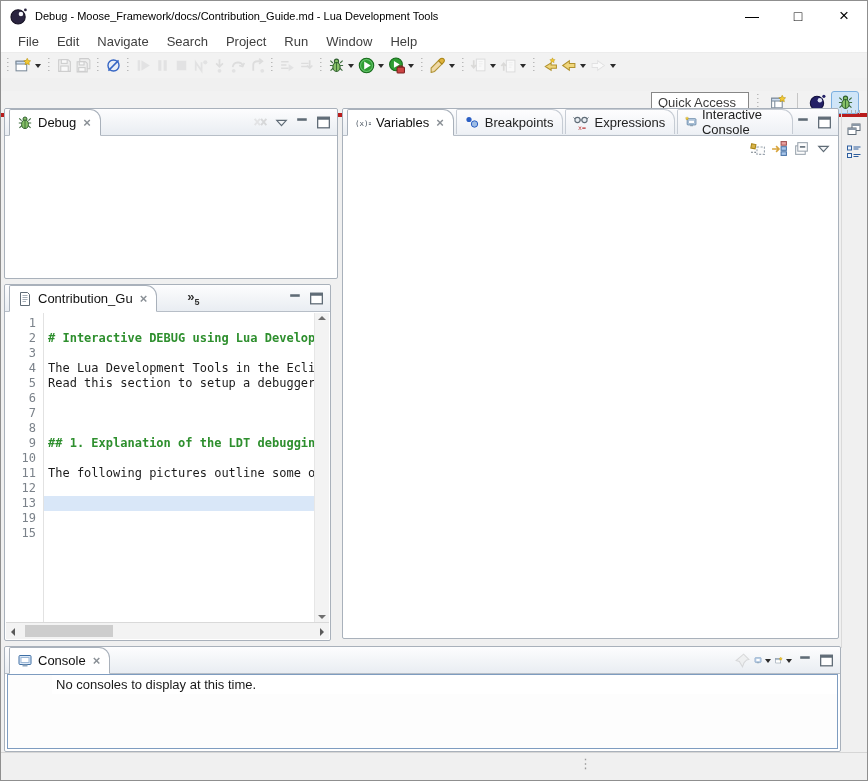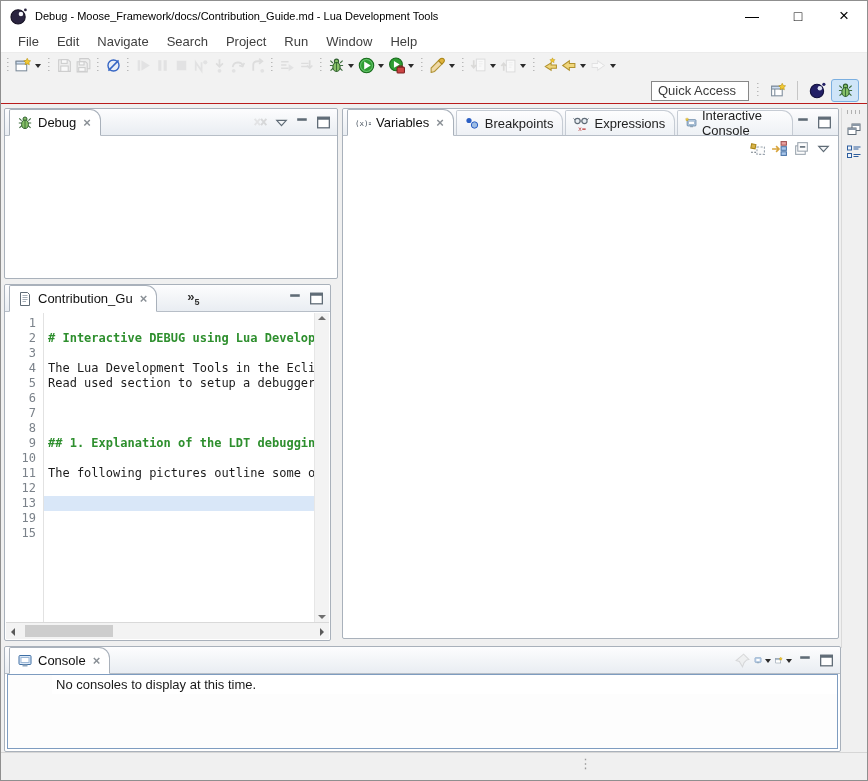--- a/index.html
+++ b/index.html
@@ -13,42 +13,42 @@
   .win-controls{margin-left:auto;display:flex;height:100%;}
   .wctl{width:46px;height:100%;display:flex;align-items:center;justify-content:center;
         font-size:14px;color:#000;cursor:default;}
   .wctl.close{font-size:17px;}
   
   .menubar{height:22px;background:#fff;display:flex;align-items:center;padding-left:8px;border-bottom:1px solid #ececec;}
   .menu-item{font-size:13px;color:#404040;padding:2px 9px;}
   
   .toolbar{height:25px;background:#f2f2f2;display:flex;align-items:center;padding-left:2px;}
   .toolbar2{height:26px;background:#f2f2f2;display:flex;align-items:center;justify-content:flex-end;
-            padding-right:8px;border-bottom:1px solid #b91c1c;}
+            padding-right:8px;border-bottom:4px solid #b91c1c;margin-top:13px;}
   .gsep{width:5px;height:16px;margin:0 3px;
         background:repeating-linear-gradient(to bottom,#b9b9b9 0 1.5px,transparent 1.5px 4px);
         background-size:1.5px 100%;background-repeat:no-repeat;background-position:1px 0;}
   .vsep{width:1px;height:19px;background:#c6c6c6;margin:0 5px;}
   .tbtn{height:22px;display:inline-flex;align-items:center;padding:0 1px;border-radius:2px;}
   .tbtn .svgicon{width:17px;height:17px;display:inline-flex;}
   .svgicon svg{width:100%;height:100%;}
   .tbtn.disabled .svgicon{opacity:.55;filter:grayscale(.95) brightness(1.07);}
   .dd{width:0;height:0;border:3.5px solid transparent;border-top:4px solid #2b2b2b;margin:4px 2px 0 3px;}
   .quick-access{width:98px;height:20px;border:1px solid #878787;background:#fff;color:#3c3c3c;
                 font-size:13px;display:flex;align-items:center;padding-left:6px;margin-right:4px;}
   .pbtn{width:28px;height:23px;display:flex;align-items:center;justify-content:center;
         border:1px solid transparent;border-radius:3px;}
   .pbtn .svgicon{width:17px;height:17px;display:inline-flex;}
   .pbtn.active{background:#cfe5f8;border-color:#7bafe0;}
   #persp-buttons{display:flex;align-items:center;}
   
   .panel{position:absolute;background:#fff;border:1px solid #a9b1bb;border-radius:2px;}
   .phead{height:27px;background:linear-gradient(#fdfdfe,#e9edf2);border-bottom:1px solid #b7bec7;
          display:flex;align-items:flex-end;border-radius:2px 2px 0 0;position:relative;}
-  .tabs{display:flex;align-items:flex-end;height:100%;}
+  .tabs{display:flex;align-items:flex-start;height:100%;}
   .tab{display:flex;align-items:center;gap:5px;font-size:13px;color:#111;padding:0 9px 0 7px;position:relative;}
   .tab.active{height:27px;margin-bottom:-1px;background:#fff;border:1px solid #a9b1bb;border-bottom:1px solid #fff;
               border-radius:2px 11px 0 0;margin-left:4px;z-index:2;}
   .tab.inactive{height:25px;background:linear-gradient(#fdfdfe,#eef1f5);border:1px solid #c6ccd4;border-bottom:none;
                 border-radius:2px 11px 0 0;margin-left:2px;color:#222;}
   .tab .svgicon{width:16px;height:16px;display:inline-flex;}
   .tclose{color:#8a9096;font-size:13px;font-weight:bold;margin-left:2px;}
   .hctl{margin-left:auto;display:flex;align-items:center;padding-right:3px;align-self:center;}
   .hctl .tbtn{width:21px;justify-content:center;}
   .chevron{font-size:13px;font-weight:bold;color:#333;margin-left:30px;align-self:center;}
@@ -578,21 +578,21 @@
             <div class="ln">12</div>
             <div class="ln">13</div>
             <div class="ln">19</div>
             <div class="ln">15</div>
           </div>
         <div class="codecol" id="code">
             <div class="cl"></div>
             <div class="cl header"># Interactive DEBUG using Lua Develop</div>
             <div class="cl"></div>
             <div class="cl">The Lua Development Tools in the Ecli</div>
-            <div class="cl">Read used section to setup a debugger</div>
+            <div class="cl">Read this section to setup a debugger</div>
             <div class="cl"></div>
             <div class="cl"></div>
             <div class="cl"></div>
             <div class="cl header">## 1. Explanation of the LDT debuggin</div>
             <div class="cl"></div>
             <div class="cl">The following pictures outline some o</div>
             <div class="cl"></div>
             <div class="cl hl"></div>
           </div>
         <div class="vscroll">

